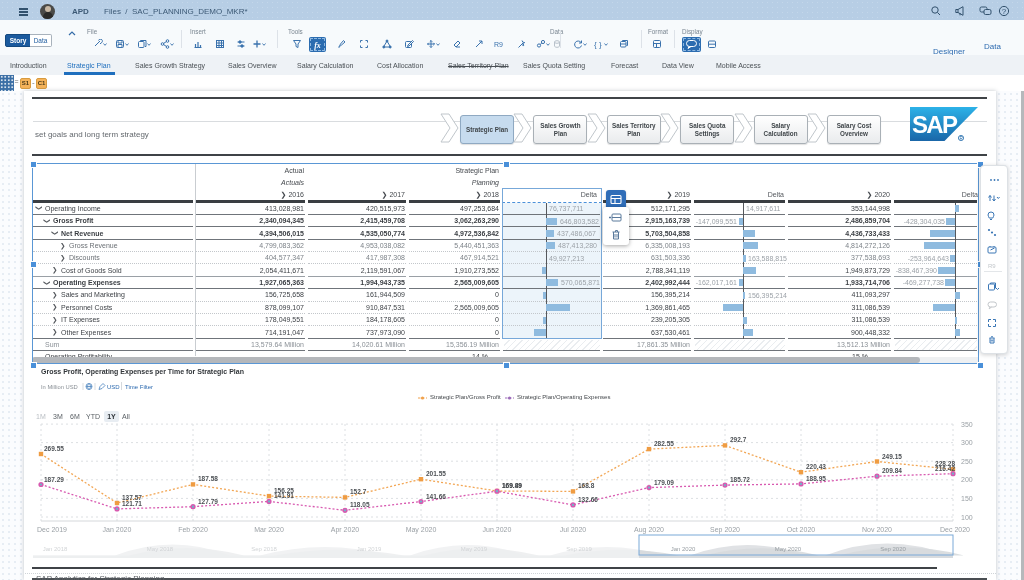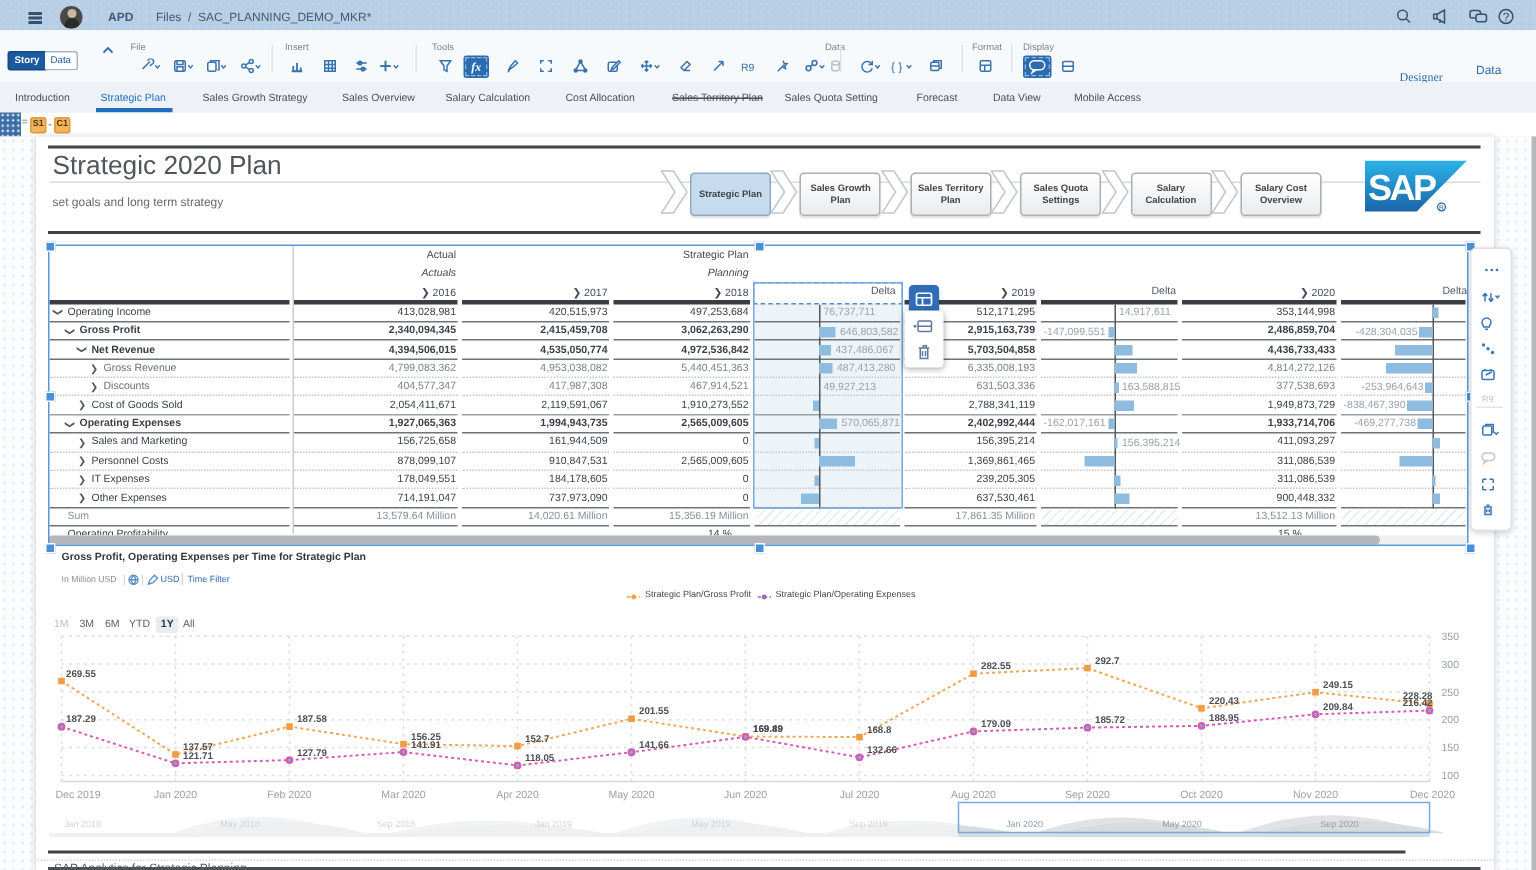--- a/index.html
+++ b/index.html
@@ -144,21 +144,21 @@
       <path d="M1.5 4.5 h7 M4.5 4.5 v4"></path>
     </svg>
     <div style="position:absolute;left:682px;top:36.5px;width:19px;height:15px;background:#2b6cb0;border-radius:2px;outline:1px dashed #8fb8e0;outline-offset:-2.5px;"><svg width="19" height="15" viewBox="0 0 19 15" fill="none" stroke="#fff" stroke-width="1">
         <rect x="4.5" y="3.5" width="10" height="6" rx="3"></rect>
         <path d="M7 9.5 l-1 2 l3 -2" fill="#fff"></path>
       </svg></div>
     <svg width="10" height="10" viewBox="0 0 10 10" style="position:absolute;left:707px;top:39px" fill="none" stroke="#3a72ad" stroke-width="1">
       <rect x="1.5" y="2" width="7" height="6.5" rx="1"></rect>
       <path d="M1.5 5.2 h7"></path>
     </svg>
-    <div style="position:absolute;left:933px;top:47px;font-size:8px;color:#2e6bb0;font-family:Liberation Serif, serif;">Designer</div>
+    <div style="position:absolute;left:933px;top:47px;font-size:8px;color:#2e6bb0;">Designer</div>
     <div style="position:absolute;left:984px;top:42px;font-size:8px;color:#2e6bb0;">Data</div>
     <div style="position:absolute;left:0;top:55px;width:1024px;height:20px;background:#eef2f6;border-bottom:1px solid #e0e5ea;"></div>
     <div style="position:absolute;left:10px;top:61.5px;font-size:7px;color:#4a5055;">Introduction</div>
     <div style="position:absolute;left:67px;top:61.5px;font-size:7px;color:#1f6fbe;">Strategic Plan</div>
     <div style="position:absolute;left:135px;top:61.5px;font-size:7px;color:#4a5055;">Sales Growth Strategy</div>
     <div style="position:absolute;left:228px;top:61.5px;font-size:7px;color:#4a5055;">Sales Overview</div>
     <div style="position:absolute;left:297px;top:61.5px;font-size:7px;color:#4a5055;">Salary Calculation</div>
     <div style="position:absolute;left:377px;top:61.5px;font-size:7px;color:#4a5055;">Cost Allocation</div>
     <div style="position:absolute;left:448px;top:61.5px;font-size:7px;color:#4a5055;text-decoration:line-through;">Sales Territory Plan</div>
     <div style="position:absolute;left:523px;top:61.5px;font-size:7px;color:#4a5055;">Sales Quota Setting</div>
@@ -169,21 +169,20 @@
     <div style="position:absolute;left:0;top:75px;width:1024px;height:16px;background:#fff;border-bottom:1px solid #e8ebee;"></div>
     <div style="position:absolute;left:0;top:75px;width:14px;height:16px;background:#3a6ea5;background-image:radial-gradient(rgba(255,255,255,.8) .8px, transparent 1px);background-size:3.5px 3.5px;"></div>
     <div style="position:absolute;left:14.5px;top:78px;font-size:7px;color:#6b7075;">=</div>
     <div style="position:absolute;left:20px;top:77.5px;width:9px;height:9px;background:#f5b35a;border:1px solid #d89b3e;border-radius:2px;font-size:6px;line-height:9px;text-align:center;color:#4a3a17;font-weight:bold;">S1</div>
     <div style="position:absolute;left:32px;top:78px;font-size:8px;color:#6b7075;">-</div>
     <div style="position:absolute;left:36px;top:77.5px;width:9px;height:9px;background:#f5b35a;border:1px solid #d89b3e;border-radius:2px;font-size:6px;line-height:9px;text-align:center;color:#4a3a17;font-weight:bold;">C1</div>
     <div style="position:absolute;left:0;top:91px;width:1024px;height:489px;background:#fbfcfe;background-image:radial-gradient(#e7edf4 .9px, transparent 1.1px);background-size:6px 6px;"></div>
     <div style="position:absolute;left:24px;top:91px;width:972px;height:489px;background:#fff;box-shadow:0 0 4px rgba(120,130,140,.45);"></div>
     <div style="position:absolute;left:1021px;top:91px;width:3px;height:489px;background:#b5b8bb;"></div>
     <div style="position:absolute;left:32px;top:97px;width:955px;height:2px;background:#3f4347;"></div>
-    <div style="position:absolute;left:35px;top:100px;font-size:17.5px;color:#51555a;">Strategic 2020 Plan</div>
     <div style="position:absolute;left:33px;top:120.5px;width:954px;height:1px;background:#d9dcdf;"></div>
     <div style="position:absolute;left:35px;top:130px;font-size:8px;color:#64696e;">set goals and long term strategy</div>
     <div style="position:absolute;left:32px;top:154px;width:955px;height:2px;background:#3f4347;"></div>
     <svg width="20" height="30" viewBox="0 0 20 30" style="position:absolute;left:440px;top:113px">
       <path d="M1 1 h8 l9 14 l-9 14 h-8 l9 -14 z" fill="#fff" stroke="#c0c6cb" stroke-width="1"></path>
     </svg>
     <div style="position:absolute;left:460px;top:115px;width:52px;height:27px;background:#c6dbee;border:1px solid #8fa9c2;border-radius:3px;display:flex;align-items:center;justify-content:center;text-align:center;font-size:6.3px;font-weight:bold;color:#3f4549;line-height:1.15;box-shadow:0 1px 1px rgba(0,0,0,.12);">Strategic Plan</div>
     <svg width="20" height="30" viewBox="0 0 20 30" style="position:absolute;left:513.4px;top:113px">
       <path d="M1 1 h8 l9 14 l-9 14 h-8 l9 -14 z" fill="#fff" stroke="#c0c6cb" stroke-width="1"></path>
     </svg>

